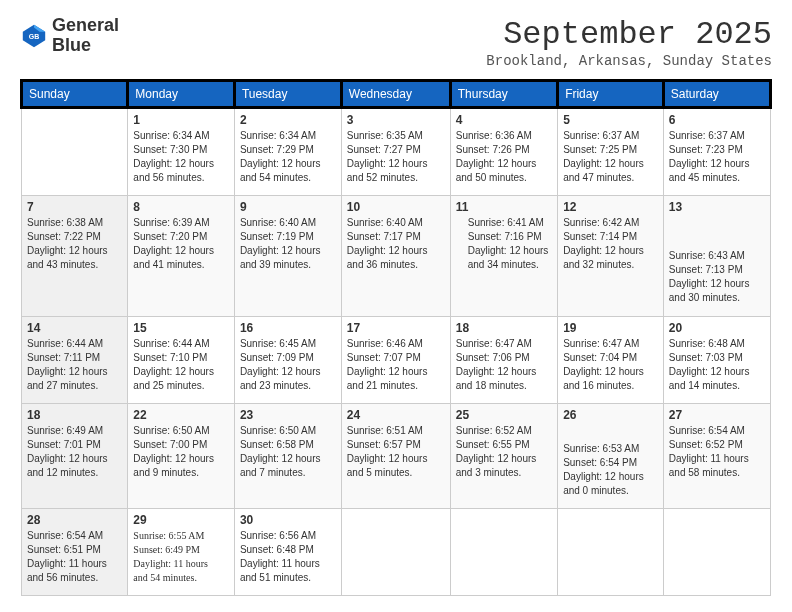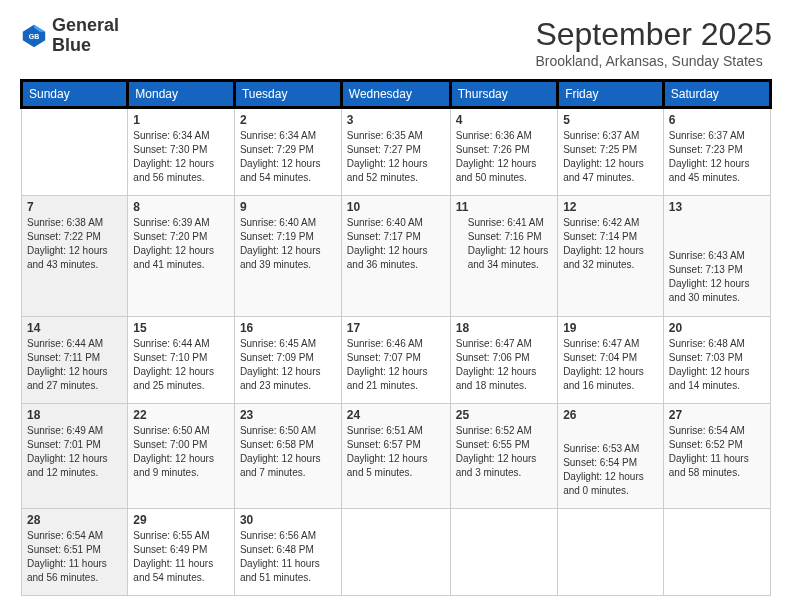--- a/index.html
+++ b/index.html
@@ -32,20 +32,22 @@
       font-size: 18px;
       font-weight: bold;
       color: #333;
       line-height: 1.1;
     }
     .logo-icon {
       width: 28px;
       height: 28px;
     }
     .title-block {
+      text-align: right;
+      font-family: Liberation Mono, monospace;
     }
     .month-title {
       font-size: 32px;
       font-weight: normal;
       color: #333;
     }
     .location {
       font-size: 14px;
       color: #555;
     }
@@ -329,21 +331,21 @@
         <tr>
           <td>
             <span class="day-num">28</span>
             <div class="day-info" style="white-space: pre-line;">Sunrise: 6:54 AM
 Sunset: 6:51 PM
 Daylight: 11 hours
 and 56 minutes.</div>
           </td>
           <td>
             <span class="day-num">29</span>
-            <div class="day-info" style="white-space: pre-line;">Sunrise: 6:55 AM
+            <div class="day-info" style="white-space: pre-line; font-family: Liberation Serif, serif;">Sunrise: 6:55 AM
 Sunset: 6:49 PM
 Daylight: 11 hours
 and 54 minutes.</div>
           </td>
           <td>
             <span class="day-num">30</span>
             <div class="day-info" style="white-space: pre-line;">Sunrise: 6:56 AM
 Sunset: 6:48 PM
 Daylight: 11 hours
 and 51 minutes.</div>

